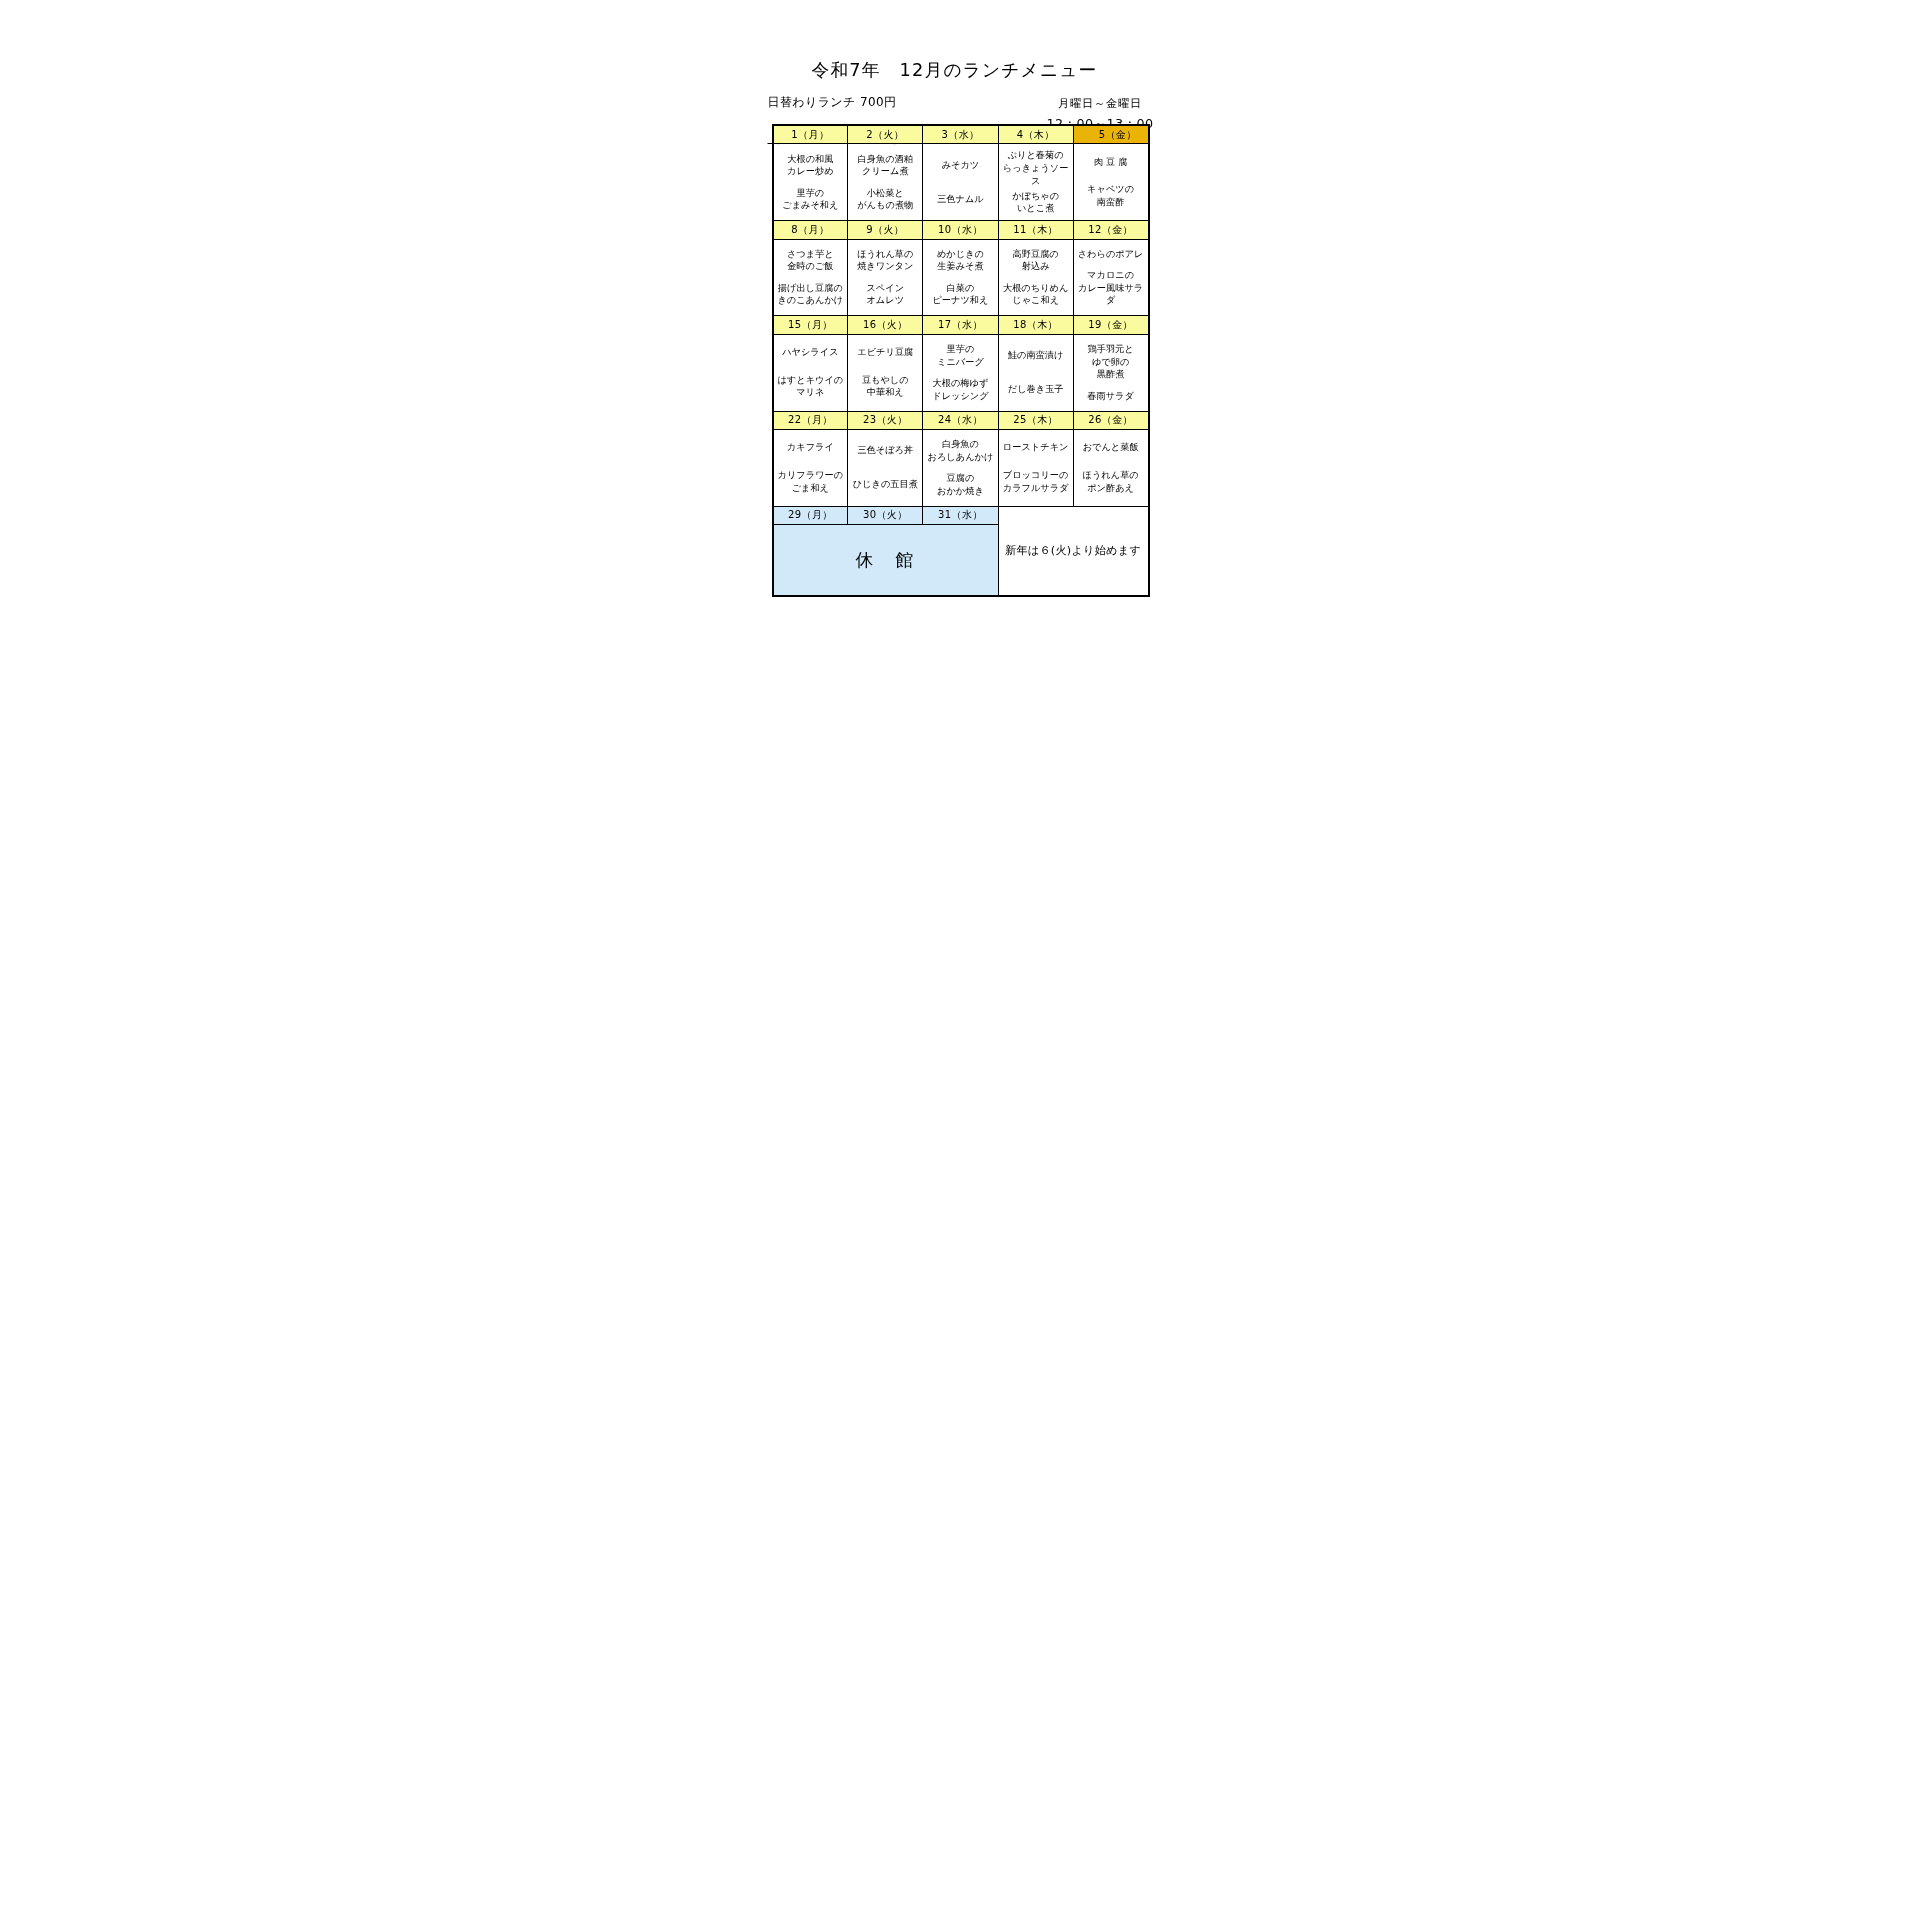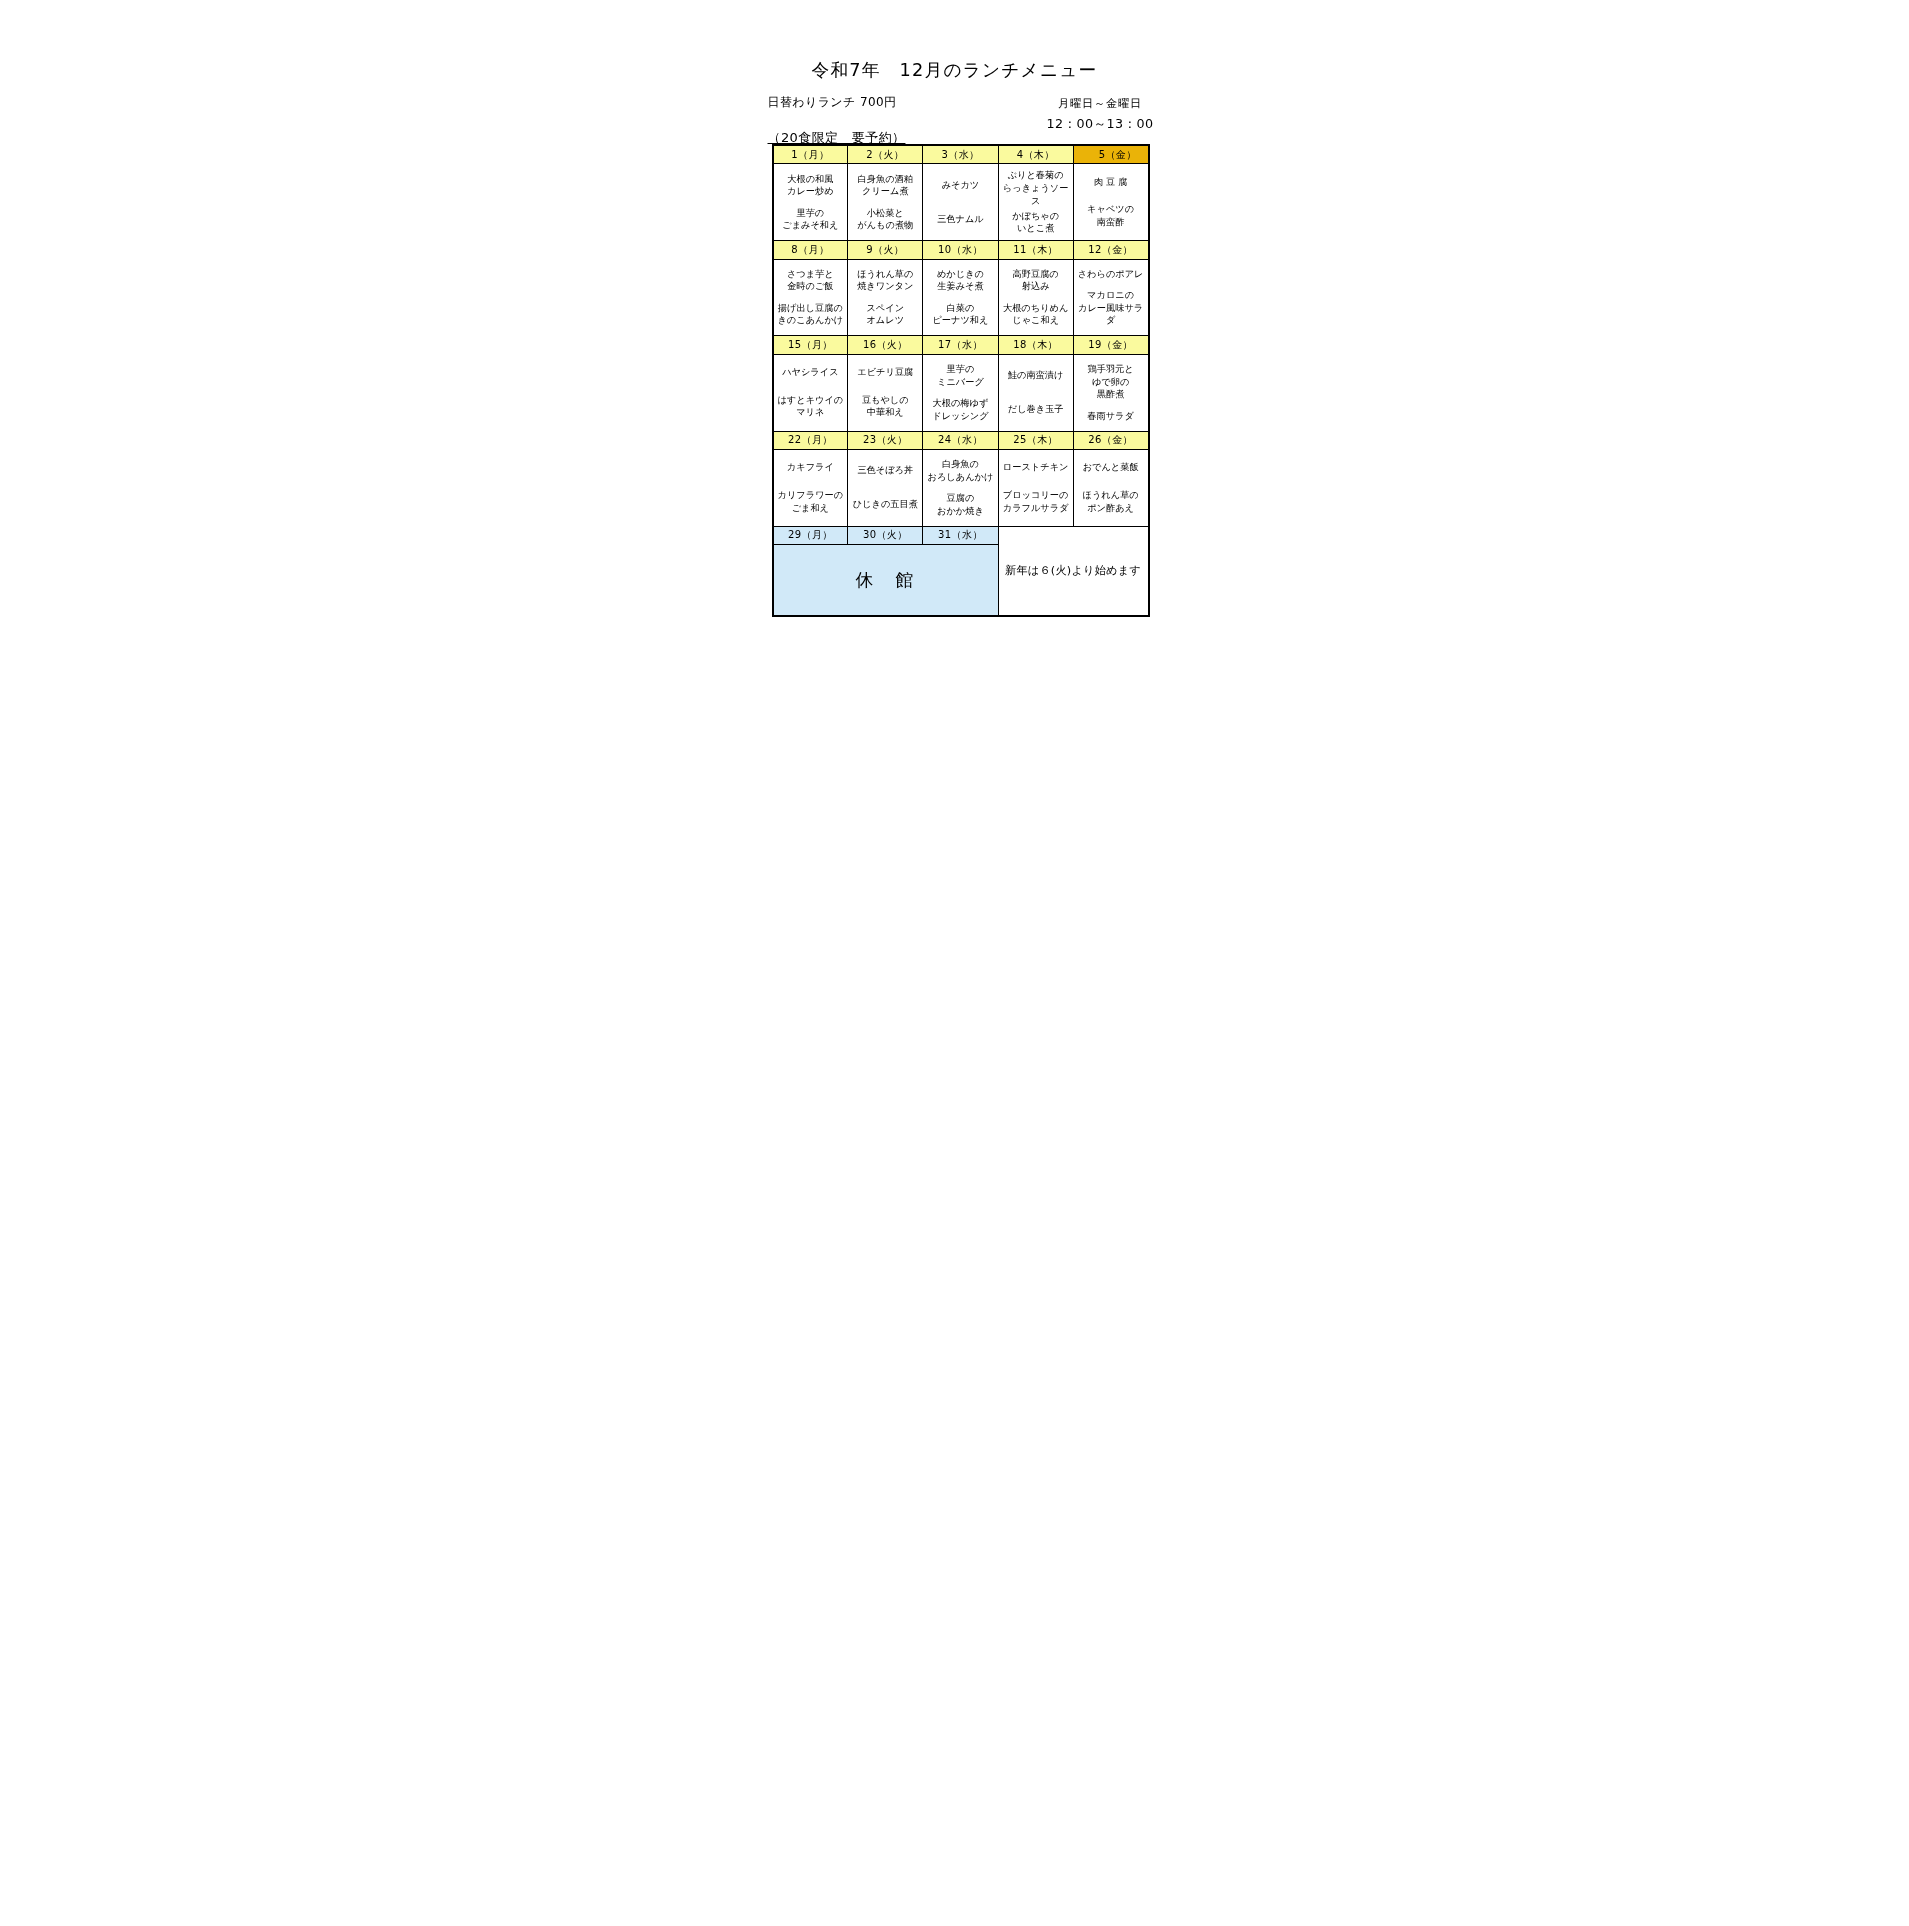--- a/index.html
+++ b/index.html
@@ -19,21 +19,21 @@
     margin:0;
   }
   .sub-left{position:absolute;left:52px;top:94px;}
   .sub-lunch{font-size:12px;letter-spacing:0.4px;}
   .sub-limit{font-size:13px;margin-top:18px;letter-spacing:0.4px;text-decoration:underline;}
   .sub-right{position:absolute;right:40px;top:96px;text-align:center;}
   .sub-days{font-size:11.2px;letter-spacing:0.8px;}
   .sub-hours{font-size:12.7px;margin-top:5.4px;letter-spacing:0.4px;}
 
   table.calendar{
-    position:absolute;left:56px;top:144px;
+    position:absolute;left:56px;top:124px;
     width:378px;
     border-collapse:collapse;
     table-layout:fixed;
     border:2.3px solid #000;
   }
   table.calendar td{
     border:1.2px solid #000;
     text-align:center;
     vertical-align:middle;
     overflow:hidden;

